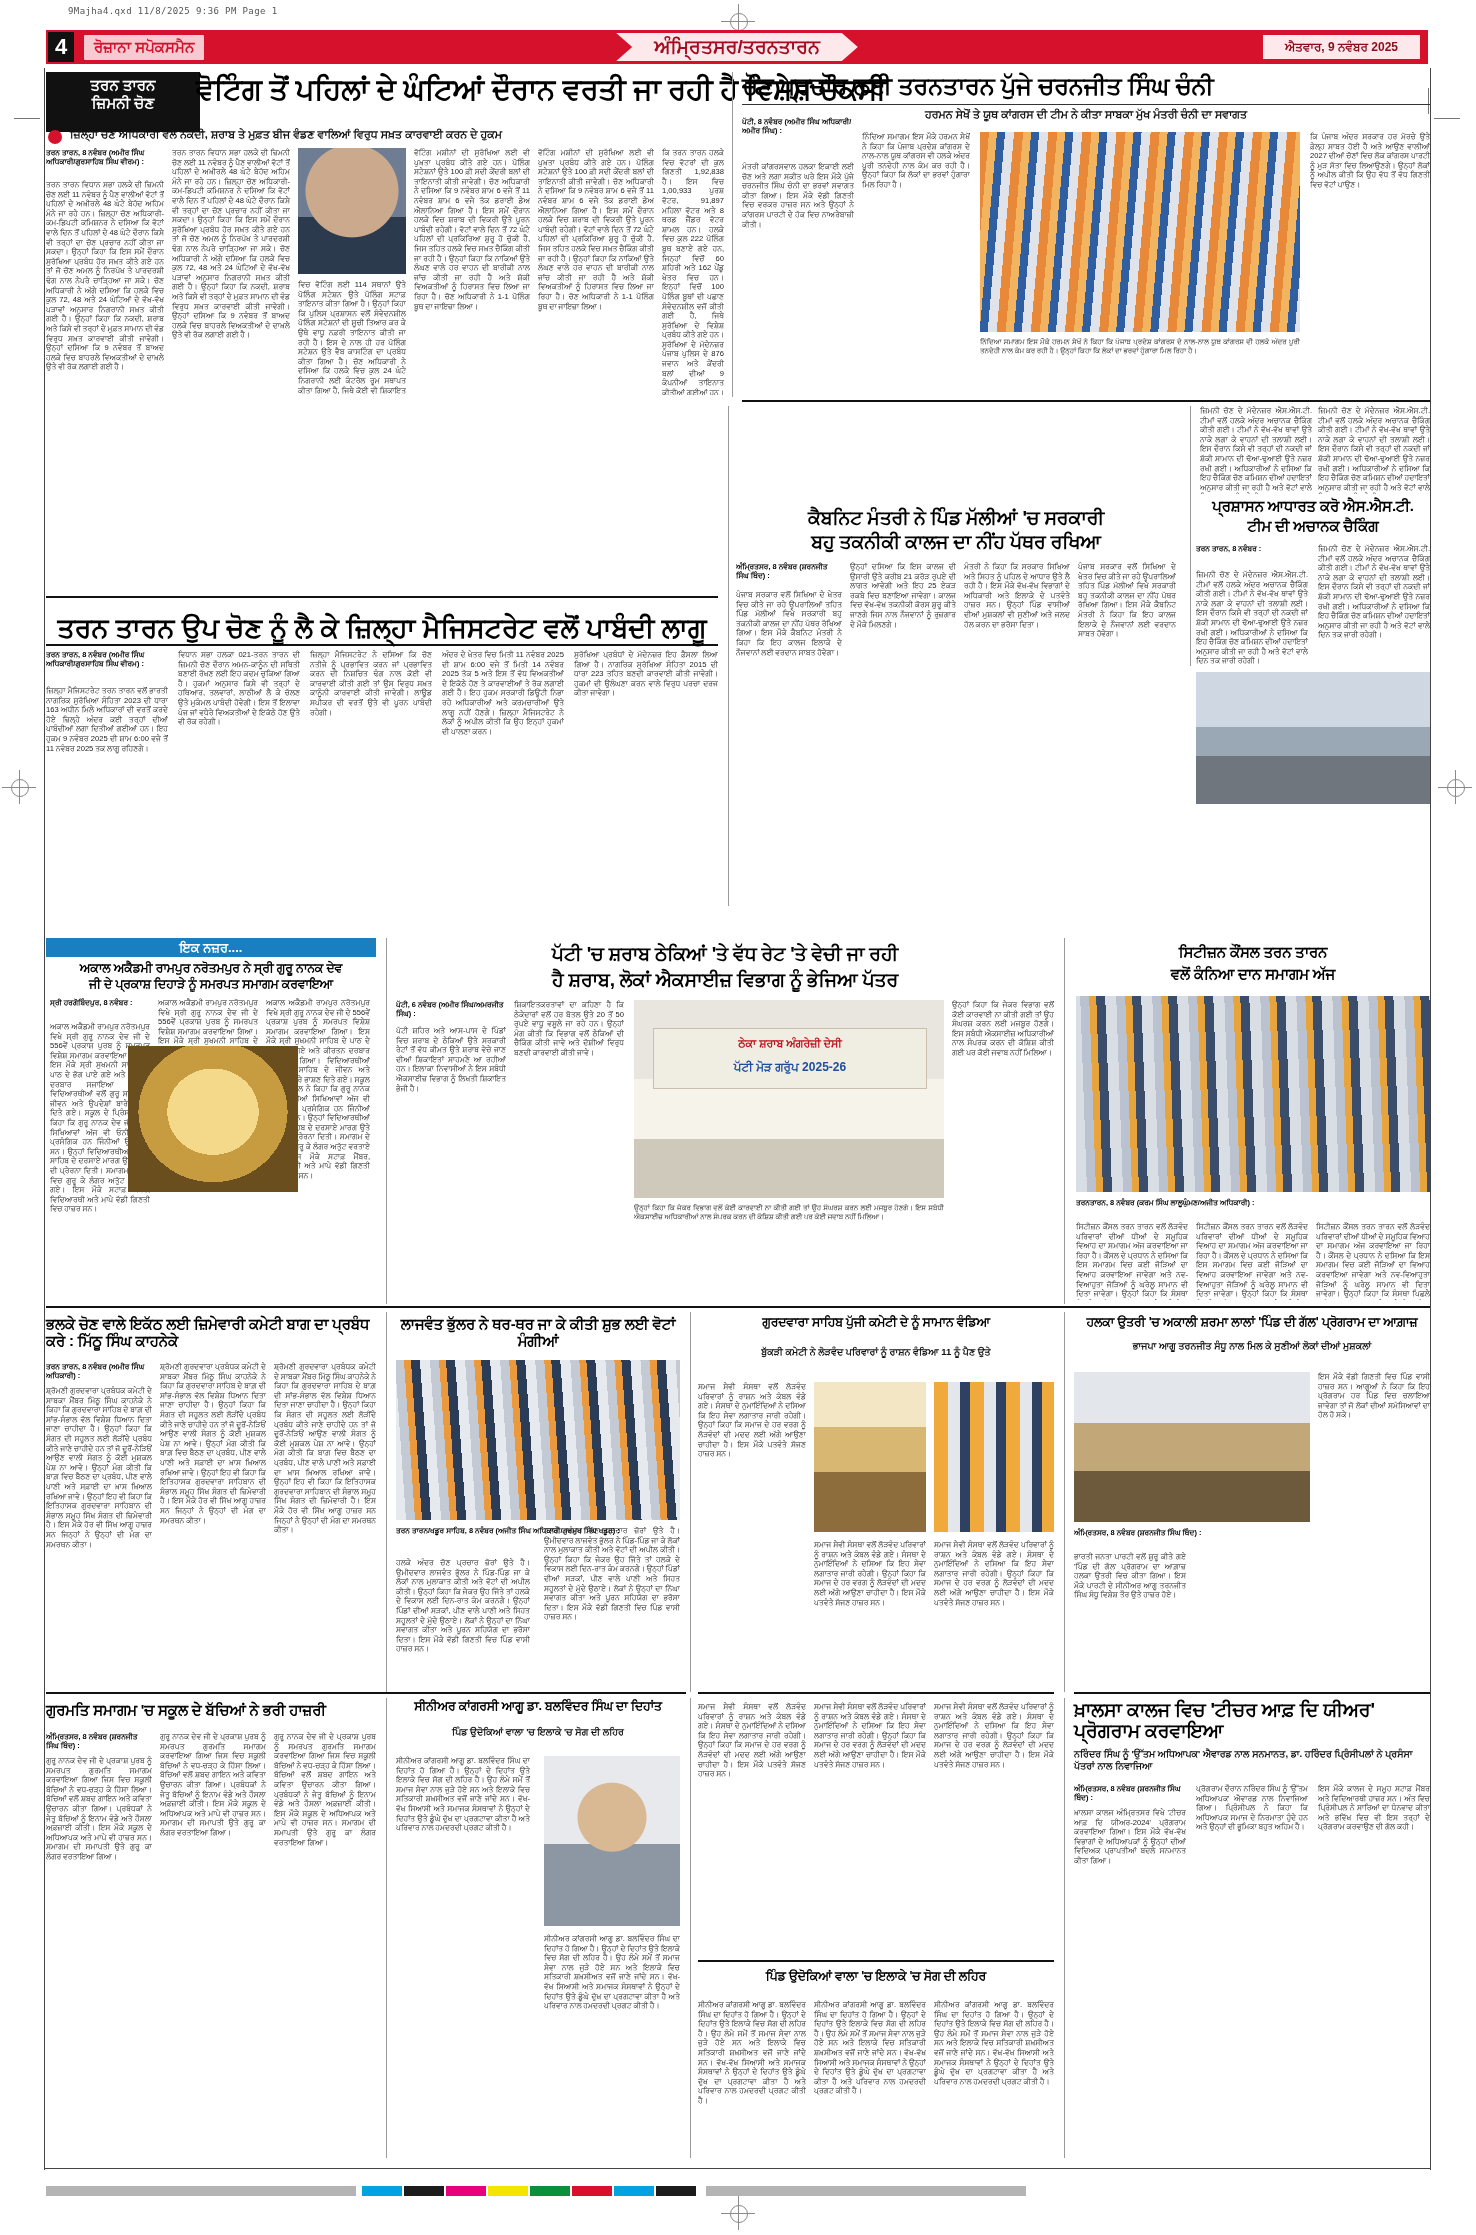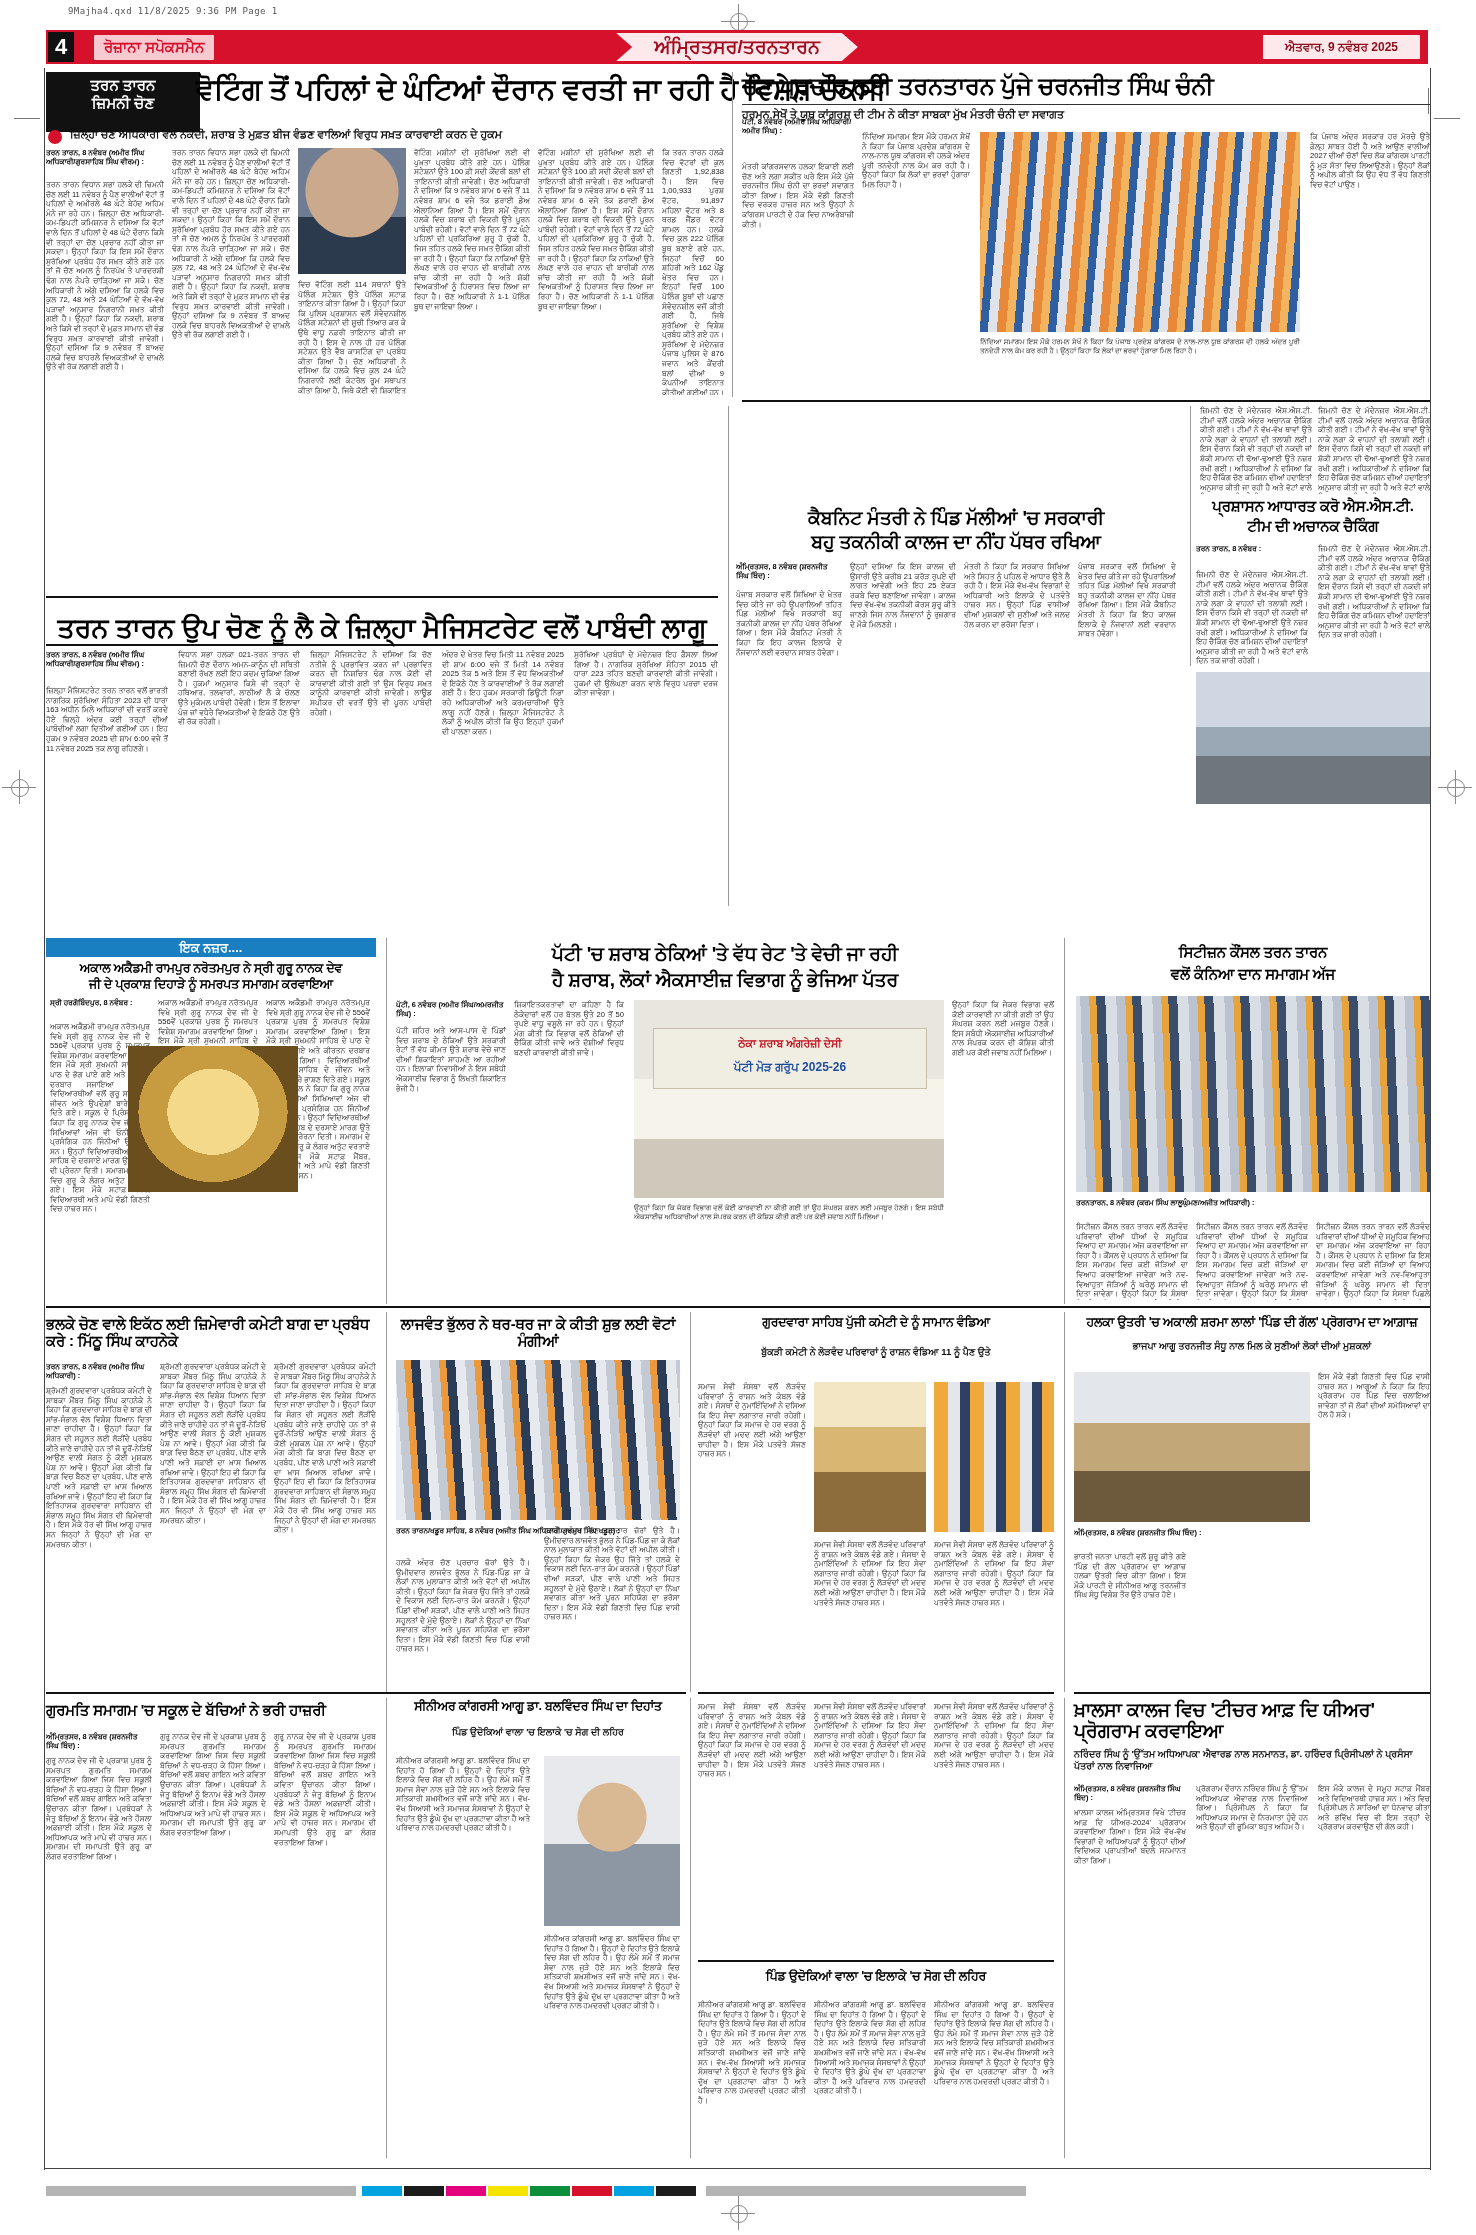--- a/index.html
+++ b/index.html
@@ -18,21 +18,21 @@
     font-size:9px;color:#555;letter-spacing:.4px;white-space:nowrap;}
 
   .crop{position:absolute;background:#777;}
   .cropline-h{height:1px;width:26px;}
   .cropline-v{width:1px;height:26px;}
 
   
   .masthead{position:absolute;left:46px;top:30px;width:1382px;height:34px;background:#d6112b;}
   .mast-num{position:absolute;left:2px;top:2px;width:26px;height:30px;background:#111;color:#fff;
     font-weight:bold;font-size:22px;line-height:30px;text-align:center;}
-  .mast-brand{position:absolute;left:48px;top:5px;height:24px;background:#f7c9d1;color:#d6112b;
+  .mast-brand{position:absolute;left:38px;top:5px;height:24px;background:#f7c9d1;color:#d6112b;
     font-size:15px;font-weight:bold;padding:1px 10px 0 10px;line-height:22px;border-radius:1px;}
   .mast-center{position:absolute;left:50%;transform:translateX(-50%);top:3px;height:28px;background:#fde9ec;
     color:#a30d20;font-size:19px;font-weight:bold;line-height:28px;padding:0 38px;
     clip-path:polygon(0 0,calc(100% - 16px) 0,100% 50%,calc(100% - 16px) 100%,0 100%,16px 50%);}
   .mast-date{position:absolute;right:8px;top:5px;height:24px;background:#fde9ec;color:#8c0d1c;
     font-size:12px;font-weight:bold;line-height:24px;padding:0 22px;}
 
   
   .col{position:absolute;overflow:hidden;}
   .body-txt{font-size:7.6px;line-height:9.6px;text-align:justify;color:#1b1b1b;
@@ -158,21 +158,21 @@
   <div class="col body-txt" style="left:298px;top:280px;width:108px;height:115px;">ਵਿਚ ਵੋਟਿੰਗ ਲਈ 114 ਸਥਾਨਾਂ ਉਤੇ ਪੋਲਿੰਗ ਸਟੇਸ਼ਨ ਉਤੇ ਪੋਲਿੰਗ ਸਟਾਫ਼ ਤਾਇਨਾਤ ਕੀਤਾ ਗਿਆ ਹੈ। ਉਨ੍ਹਾਂ ਕਿਹਾ ਕਿ ਪੁਲਿਸ ਪ੍ਰਸ਼ਾਸਨ ਵਲੋਂ ਸੰਵੇਦਨਸ਼ੀਲ ਪੋਲਿੰਗ ਸਟੇਸ਼ਨਾਂ ਦੀ ਸੂਚੀ ਤਿਆਰ ਕਰ ਕੇ ਉਥੇ ਵਾਧੂ ਨਫ਼ਰੀ ਤਾਇਨਾਤ ਕੀਤੀ ਜਾ ਰਹੀ ਹੈ। ਇਸ ਦੇ ਨਾਲ ਹੀ ਹਰ ਪੋਲਿੰਗ ਸਟੇਸ਼ਨ ਉਤੇ ਵੈਬ ਕਾਸਟਿੰਗ ਦਾ ਪ੍ਰਬੰਧ ਕੀਤਾ ਗਿਆ ਹੈ। ਚੋਣ ਅਧਿਕਾਰੀ ਨੇ ਦਸਿਆ ਕਿ ਹਲਕੇ ਵਿਚ ਕੁਲ 24 ਘੰਟੇ ਨਿਗਰਾਨੀ ਲਈ ਕੰਟਰੋਲ ਰੂਮ ਸਥਾਪਤ ਕੀਤਾ ਗਿਆ ਹੈ, ਜਿਥੇ ਕੋਈ ਵੀ ਸ਼ਿਕਾਇਤ ਦਰਜ ਕਰਵਾਈ ਜਾ ਸਕਦੀ ਹੈ। ਉਨ੍ਹਾਂ ਅਪੀਲ ਕੀਤੀ ਕਿ ਵੋਟਰ ਬਿਨਾਂ ਕਿਸੇ ਡਰ ਭੈਅ ਦੇ ਅਪਣੀ ਵੋਟ ਦਾ ਇਸਤੇਮਾਲ ਕਰਨ।</div>
 
   <div class="col body-txt" style="left:414px;top:148px;width:116px;height:247px;">ਵੋਟਿੰਗ ਮਸ਼ੀਨਾਂ ਦੀ ਸੁਰੱਖਿਆ ਲਈ ਵੀ ਪੁਖ਼ਤਾ ਪ੍ਰਬੰਧ ਕੀਤੇ ਗਏ ਹਨ। ਪੋਲਿੰਗ ਸਟੇਸ਼ਨਾਂ ਉਤੇ 100 ਫ਼ੀ ਸਦੀ ਕੇਂਦਰੀ ਬਲਾਂ ਦੀ ਤਾਇਨਾਤੀ ਕੀਤੀ ਜਾਵੇਗੀ। ਚੋਣ ਅਧਿਕਾਰੀ ਨੇ ਦਸਿਆ ਕਿ 9 ਨਵੰਬਰ ਸ਼ਾਮ 6 ਵਜੇ ਤੋਂ 11 ਨਵੰਬਰ ਸ਼ਾਮ 6 ਵਜੇ ਤੱਕ ਡਰਾਈ ਡੇਅ ਐਲਾਨਿਆ ਗਿਆ ਹੈ। ਇਸ ਸਮੇਂ ਦੌਰਾਨ ਹਲਕੇ ਵਿਚ ਸ਼ਰਾਬ ਦੀ ਵਿਕਰੀ ਉਤੇ ਪੂਰਨ ਪਾਬੰਦੀ ਰਹੇਗੀ। ਵੋਟਾਂ ਵਾਲੇ ਦਿਨ ਤੋਂ 72 ਘੰਟੇ ਪਹਿਲਾਂ ਦੀ ਪ੍ਰਕਿਰਿਆ ਸ਼ੁਰੂ ਹੋ ਚੁੱਕੀ ਹੈ, ਜਿਸ ਤਹਿਤ ਹਲਕੇ ਵਿਚ ਸਖ਼ਤ ਚੈਕਿੰਗ ਕੀਤੀ ਜਾ ਰਹੀ ਹੈ। ਉਨ੍ਹਾਂ ਕਿਹਾ ਕਿ ਨਾਕਿਆਂ ਉਤੇ ਲੰਘਣ ਵਾਲੇ ਹਰ ਵਾਹਨ ਦੀ ਬਾਰੀਕੀ ਨਾਲ ਜਾਂਚ ਕੀਤੀ ਜਾ ਰਹੀ ਹੈ ਅਤੇ ਸ਼ੱਕੀ ਵਿਅਕਤੀਆਂ ਨੂੰ ਹਿਰਾਸਤ ਵਿਚ ਲਿਆ ਜਾ ਰਿਹਾ ਹੈ। ਚੋਣ ਅਧਿਕਾਰੀ ਨੇ 1-1 ਪੋਲਿੰਗ ਬੂਥ ਦਾ ਜਾਇਜ਼ਾ ਲਿਆ।</div>
   <div class="col body-txt" style="left:538px;top:148px;width:116px;height:247px;">ਵੋਟਿੰਗ ਮਸ਼ੀਨਾਂ ਦੀ ਸੁਰੱਖਿਆ ਲਈ ਵੀ ਪੁਖ਼ਤਾ ਪ੍ਰਬੰਧ ਕੀਤੇ ਗਏ ਹਨ। ਪੋਲਿੰਗ ਸਟੇਸ਼ਨਾਂ ਉਤੇ 100 ਫ਼ੀ ਸਦੀ ਕੇਂਦਰੀ ਬਲਾਂ ਦੀ ਤਾਇਨਾਤੀ ਕੀਤੀ ਜਾਵੇਗੀ। ਚੋਣ ਅਧਿਕਾਰੀ ਨੇ ਦਸਿਆ ਕਿ 9 ਨਵੰਬਰ ਸ਼ਾਮ 6 ਵਜੇ ਤੋਂ 11 ਨਵੰਬਰ ਸ਼ਾਮ 6 ਵਜੇ ਤੱਕ ਡਰਾਈ ਡੇਅ ਐਲਾਨਿਆ ਗਿਆ ਹੈ। ਇਸ ਸਮੇਂ ਦੌਰਾਨ ਹਲਕੇ ਵਿਚ ਸ਼ਰਾਬ ਦੀ ਵਿਕਰੀ ਉਤੇ ਪੂਰਨ ਪਾਬੰਦੀ ਰਹੇਗੀ। ਵੋਟਾਂ ਵਾਲੇ ਦਿਨ ਤੋਂ 72 ਘੰਟੇ ਪਹਿਲਾਂ ਦੀ ਪ੍ਰਕਿਰਿਆ ਸ਼ੁਰੂ ਹੋ ਚੁੱਕੀ ਹੈ, ਜਿਸ ਤਹਿਤ ਹਲਕੇ ਵਿਚ ਸਖ਼ਤ ਚੈਕਿੰਗ ਕੀਤੀ ਜਾ ਰਹੀ ਹੈ। ਉਨ੍ਹਾਂ ਕਿਹਾ ਕਿ ਨਾਕਿਆਂ ਉਤੇ ਲੰਘਣ ਵਾਲੇ ਹਰ ਵਾਹਨ ਦੀ ਬਾਰੀਕੀ ਨਾਲ ਜਾਂਚ ਕੀਤੀ ਜਾ ਰਹੀ ਹੈ ਅਤੇ ਸ਼ੱਕੀ ਵਿਅਕਤੀਆਂ ਨੂੰ ਹਿਰਾਸਤ ਵਿਚ ਲਿਆ ਜਾ ਰਿਹਾ ਹੈ। ਚੋਣ ਅਧਿਕਾਰੀ ਨੇ 1-1 ਪੋਲਿੰਗ ਬੂਥ ਦਾ ਜਾਇਜ਼ਾ ਲਿਆ।</div>
   <div class="col body-txt" style="left:662px;top:148px;width:62px;height:247px;">ਕਿ ਤਰਨ ਤਾਰਨ ਹਲਕੇ ਵਿਚ ਵੋਟਰਾਂ ਦੀ ਕੁਲ ਗਿਣਤੀ 1,92,838 ਹੈ। ਇਸ ਵਿਚ 1,00,933 ਪੁਰਸ਼ ਵੋਟਰ, 91,897 ਮਹਿਲਾ ਵੋਟਰ ਅਤੇ 8 ਥਰਡ ਜੈਂਡਰ ਵੋਟਰ ਸ਼ਾਮਲ ਹਨ। ਹਲਕੇ ਵਿਚ ਕੁਲ 222 ਪੋਲਿੰਗ ਬੂਥ ਬਣਾਏ ਗਏ ਹਨ, ਜਿਨ੍ਹਾਂ ਵਿਚੋਂ 60 ਸ਼ਹਿਰੀ ਅਤੇ 162 ਪੇਂਡੂ ਖੇਤਰ ਵਿਚ ਹਨ। ਇਨ੍ਹਾਂ ਵਿਚੋਂ 100 ਪੋਲਿੰਗ ਬੂਥਾਂ ਦੀ ਪਛਾਣ ਸੰਵੇਦਨਸ਼ੀਲ ਵਜੋਂ ਕੀਤੀ ਗਈ ਹੈ, ਜਿਥੇ ਸੁਰੱਖਿਆ ਦੇ ਵਿਸ਼ੇਸ਼ ਪ੍ਰਬੰਧ ਕੀਤੇ ਗਏ ਹਨ। ਸੁਰੱਖਿਆ ਦੇ ਮੱਦੇਨਜ਼ਰ ਪੰਜਾਬ ਪੁਲਿਸ ਦੇ 876 ਜਵਾਨ ਅਤੇ ਕੇਂਦਰੀ ਬਲਾਂ ਦੀਆਂ 9 ਕੰਪਨੀਆਂ ਤਾਇਨਾਤ ਕੀਤੀਆਂ ਗਈਆਂ ਹਨ। ਜ਼ਿਲ੍ਹਾ ਪ੍ਰਸ਼ਾਸਨ ਵਲੋਂ 1,657 ਈ.ਵੀ.ਐਮ. ਮਸ਼ੀਨਾਂ ਰੱਖੀਆਂ ਗਈਆਂ ਹਨ।</div>
 
   <div class="rule-v" style="left:732px;top:72px;height:325px;"></div>
 
   <div class="hl h2" style="left:742px;top:74px;width:688px;">ਚੋਣ ਪ੍ਰਚਾਰ ਲਈ ਤਰਨਤਾਰਨ ਪੁੱਜੇ ਚਰਨਜੀਤ ਸਿੰਘ ਚੰਨੀ</div>
   <div class="rule-h" style="left:742px;top:104px;width:688px;"></div>
-  <div class="sub" style="left:742px;top:108px;width:688px;text-align:left;">ਹਰਮਨ ਸੇਖੋਂ ਤੇ ਯੂਥ ਕਾਂਗਰਸ ਦੀ ਟੀਮ ਨੇ ਕੀਤਾ ਸਾਬਕਾ ਮੁੱਖ ਮੰਤਰੀ ਚੰਨੀ ਦਾ ਸਵਾਗਤ</div>
+  <div class="sub" style="left:742px;top:108px;width:688px;text-align:center;">ਹਰਮਨ ਸੇਖੋਂ ਤੇ ਯੂਥ ਕਾਂਗਰਸ ਦੀ ਟੀਮ ਨੇ ਕੀਤਾ ਸਾਬਕਾ ਮੁੱਖ ਮੰਤਰੀ ਚੰਨੀ ਦਾ ਸਵਾਗਤ</div>
 
   <div class="col" style="left:742px;top:117px;width:112px;height:26px;">
     <div class="byline">ਪੱਟੀ, 8 ਨਵੰਬਰ (ਅਮੀਰ ਸਿੰਘ ਅਧਿਕਾਰੀ/ਅਮੀਰ ਸਿੰਘ) :</div>
   </div>
   <div class="col body-txt" style="left:742px;top:162px;width:112px;height:232px;">ਮੰਤਰੀ ਕਾਂਗਰਸਵਾਲ ਹਲਕਾ ਇਕਾਈ ਲਈ ਚੋਣ ਅਤੇ ਲਗਾ ਸਕੀਤ ਘਰੇ ਇਸ ਮੌਕੇ ਪੁੱਜੇ ਚਰਨਜੀਤ ਸਿੰਘ ਚੰਨੀ ਦਾ ਭਰਵਾਂ ਸਵਾਗਤ ਕੀਤਾ ਗਿਆ। ਇਸ ਮੌਕੇ ਵੱਡੀ ਗਿਣਤੀ ਵਿਚ ਵਰਕਰ ਹਾਜ਼ਰ ਸਨ ਅਤੇ ਉਨ੍ਹਾਂ ਨੇ ਕਾਂਗਰਸ ਪਾਰਟੀ ਦੇ ਹੱਕ ਵਿਚ ਨਾਅਰੇਬਾਜ਼ੀ ਕੀਤੀ।</div>
   <div class="col body-txt" style="left:862px;top:132px;width:108px;height:262px;">ਨਿੰਦਿਆ ਸਮਾਗਮ ਇਸ ਮੌਕੇ ਹਰਮਨ ਸੇਖੋਂ ਨੇ ਕਿਹਾ ਕਿ ਪੰਜਾਬ ਪ੍ਰਦੇਸ਼ ਕਾਂਗਰਸ ਦੇ ਨਾਲ-ਨਾਲ ਯੂਥ ਕਾਂਗਰਸ ਵੀ ਹਲਕੇ ਅੰਦਰ ਪੂਰੀ ਤਨਦੇਹੀ ਨਾਲ ਕੰਮ ਕਰ ਰਹੀ ਹੈ। ਉਨ੍ਹਾਂ ਕਿਹਾ ਕਿ ਲੋਕਾਂ ਦਾ ਭਰਵਾਂ ਹੁੰਗਾਰਾ ਮਿਲ ਰਿਹਾ ਹੈ।</div>
 
   <div class="photo ph-crowd" style="left:980px;top:132px;width:320px;height:200px;"></div>
   <div class="col body-txt small" style="left:980px;top:338px;width:320px;height:56px;">ਨਿੰਦਿਆ ਸਮਾਗਮ ਇਸ ਮੌਕੇ ਹਰਮਨ ਸੇਖੋਂ ਨੇ ਕਿਹਾ ਕਿ ਪੰਜਾਬ ਪ੍ਰਦੇਸ਼ ਕਾਂਗਰਸ ਦੇ ਨਾਲ-ਨਾਲ ਯੂਥ ਕਾਂਗਰਸ ਵੀ ਹਲਕੇ ਅੰਦਰ ਪੂਰੀ ਤਨਦੇਹੀ ਨਾਲ ਕੰਮ ਕਰ ਰਹੀ ਹੈ। ਉਨ੍ਹਾਂ ਕਿਹਾ ਕਿ ਲੋਕਾਂ ਦਾ ਭਰਵਾਂ ਹੁੰਗਾਰਾ ਮਿਲ ਰਿਹਾ ਹੈ।</div>
 

